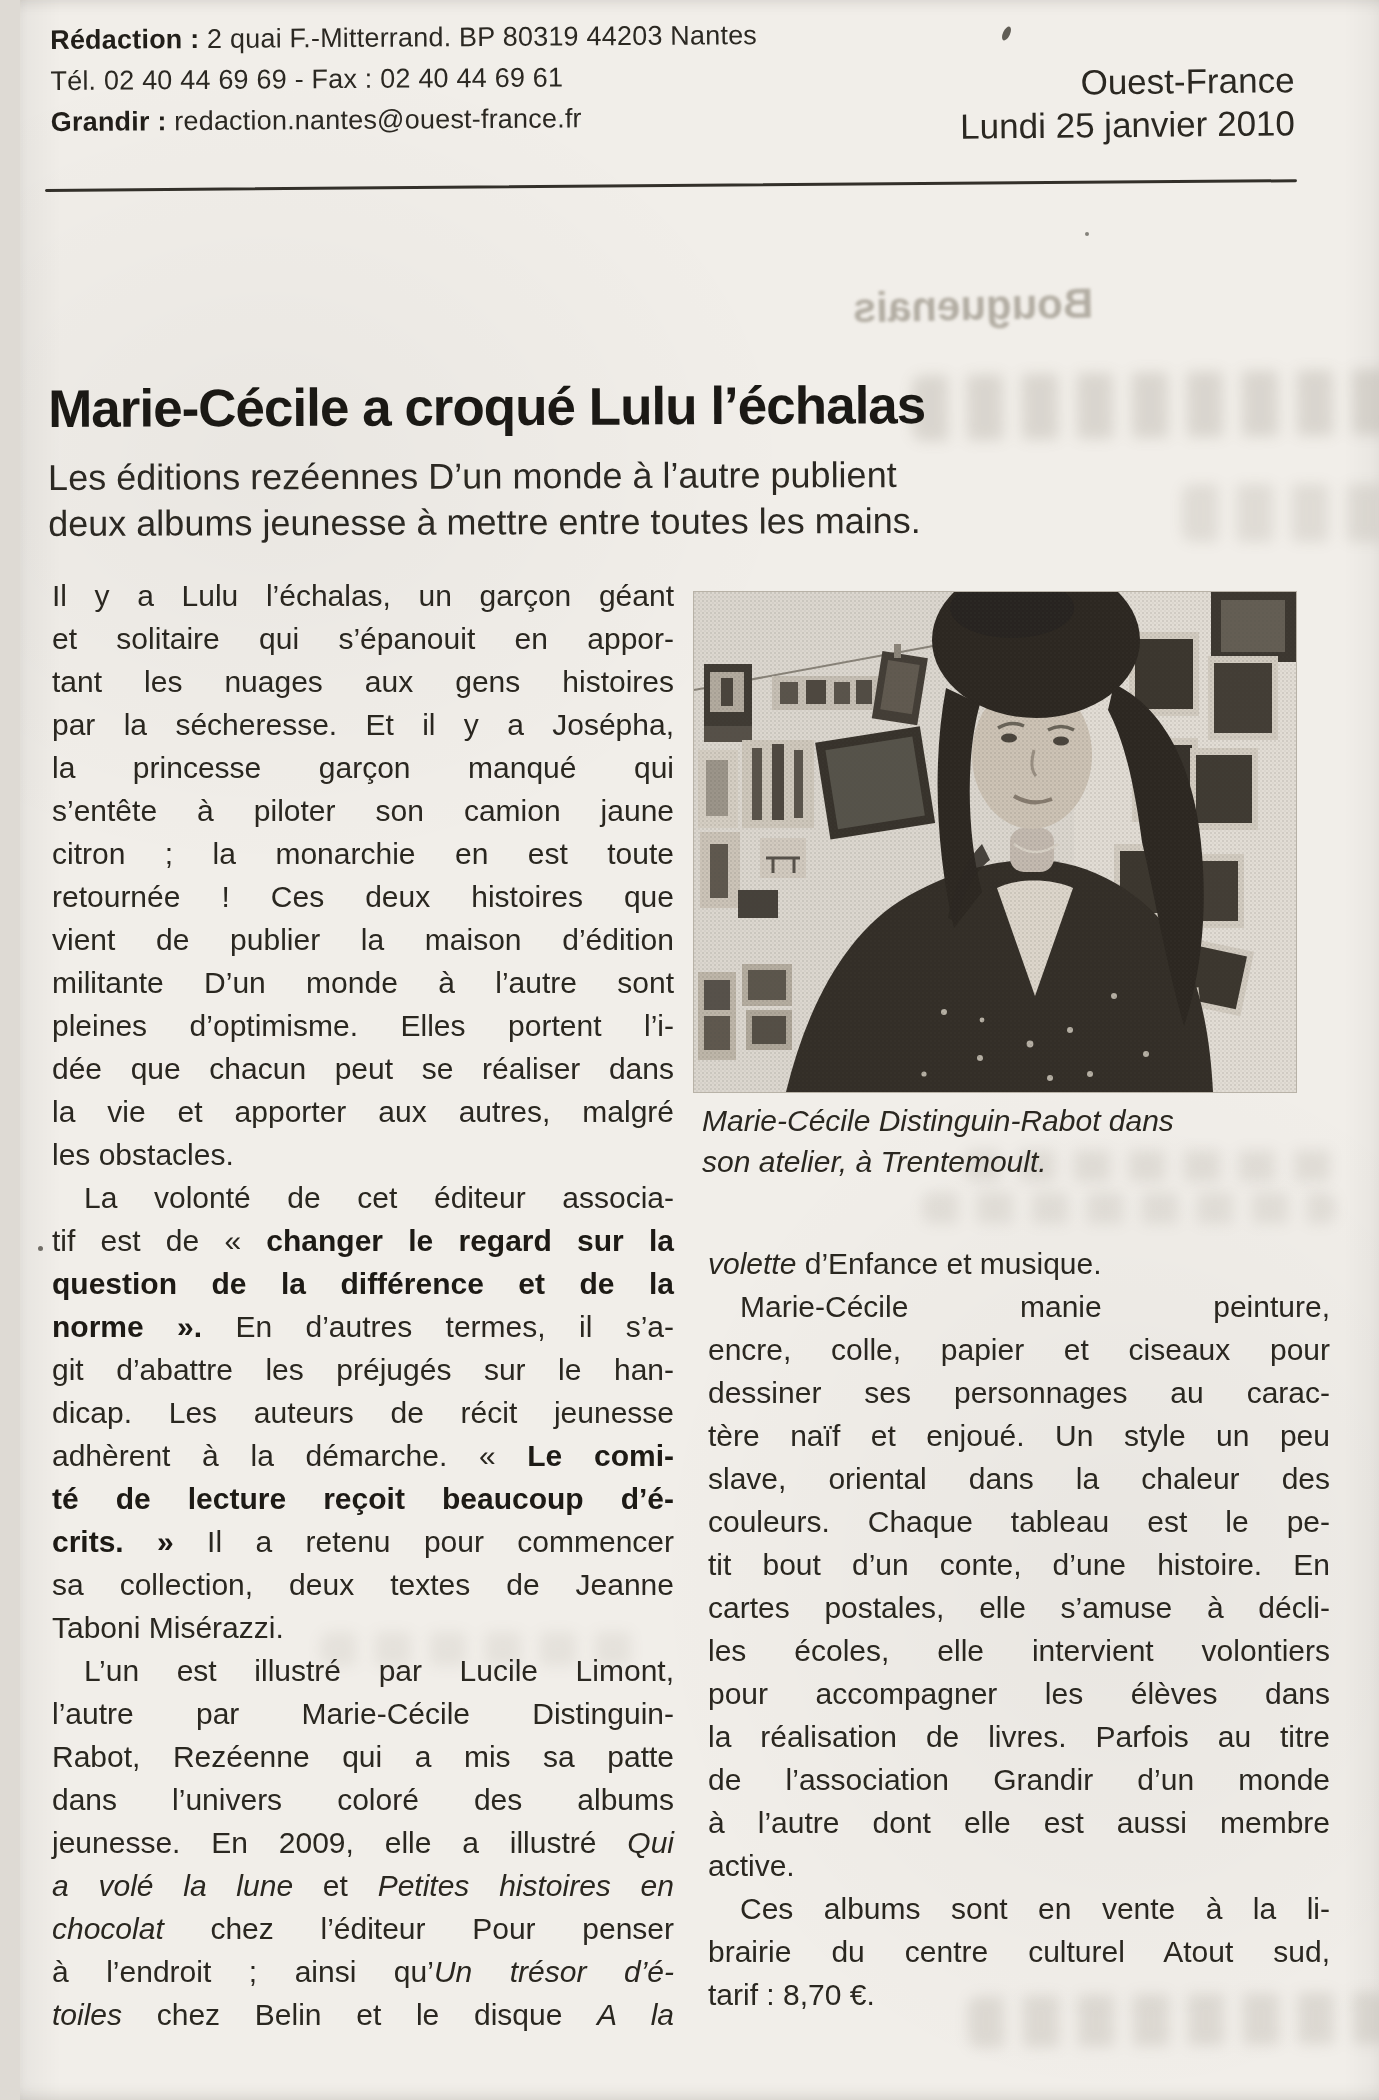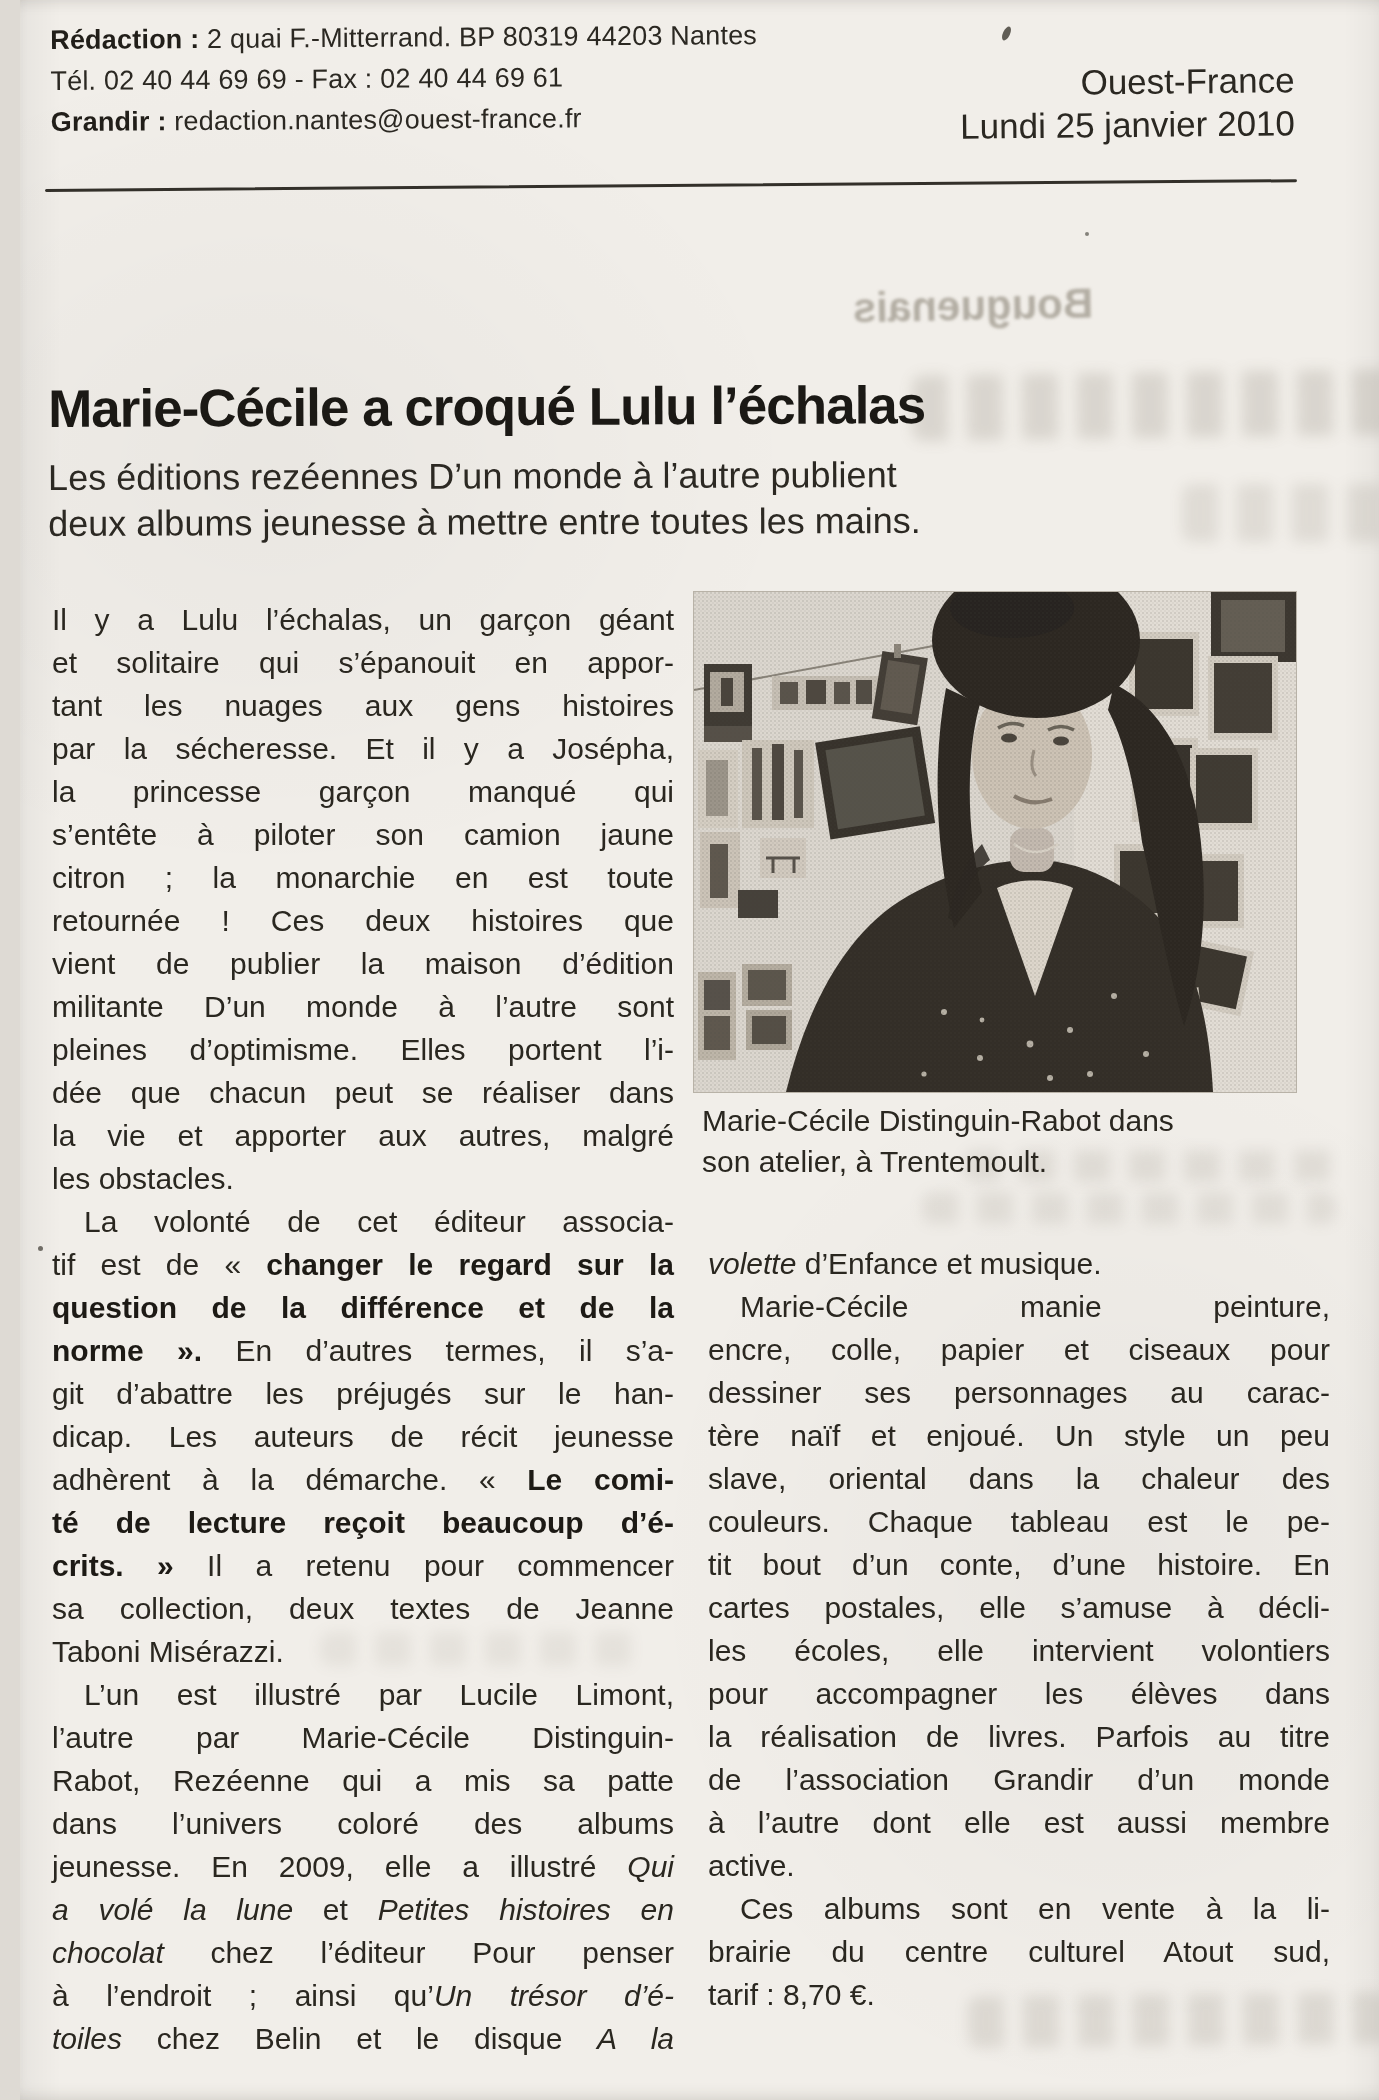--- a/index.html
+++ b/index.html
@@ -30,27 +30,27 @@
     font-size:53px;font-weight:bold;letter-spacing:-1px;color:#1b1915;
     transform:rotate(-0.25deg);transform-origin:left top;}
   .subhead{position:absolute;left:28px;top:455px;width:1120px;
     font-size:36px;line-height:46px;color:#2c2923;transform:rotate(-0.2deg);transform-origin:left top;}
   
   .col{position:absolute;width:622px;font-size:30px;line-height:43px;color:#2a2720;}
   .col .line{text-align:justify;text-align-last:justify;white-space:normal;}
   .col .line.end{text-align-last:left;}
   .col .line.ind{text-indent:32px;}
   .col .line b{color:#1d1a15;}
-  #left-col{left:32px;top:598px;}
+  #left-col{left:32px;top:574px;}
   #right-col{left:688px;top:1242px;}
   
   .photo{position:absolute;left:674px;top:592px;width:602px;height:500px;
     outline:1px solid #b8b2a7;background:#dcd7d0;}
   .caption{position:absolute;left:682px;top:1100px;width:600px;
-    font-size:30px;line-height:41px;color:#2a2720;}
+    font-style:italic;font-size:30px;line-height:41px;color:#2a2720;}
   
   .ghost-town{position:absolute;left:818px;top:282px;width:270px;
     font-size:42px;font-weight:bold;color:rgba(128,120,106,0.55);
     transform:scaleX(-1) rotate(1.2deg);filter:blur(1.6px);text-align:center;}
   .ghost-blob{position:absolute;filter:blur(7px);border-radius:10px;
     background:repeating-linear-gradient(90deg, rgba(124,116,102,.5) 0 36px, rgba(124,116,102,0) 36px 55px);}
   .gb1{left:892px;top:372px;width:487px;height:66px;opacity:.40;transform:rotate(-0.8deg);}
   .gb2{left:1162px;top:484px;width:217px;height:58px;opacity:.30;}
   .gb3{left:944px;top:1150px;width:372px;height:32px;opacity:.28;}
   .gb4{left:902px;top:1192px;width:414px;height:32px;opacity:.26;}

